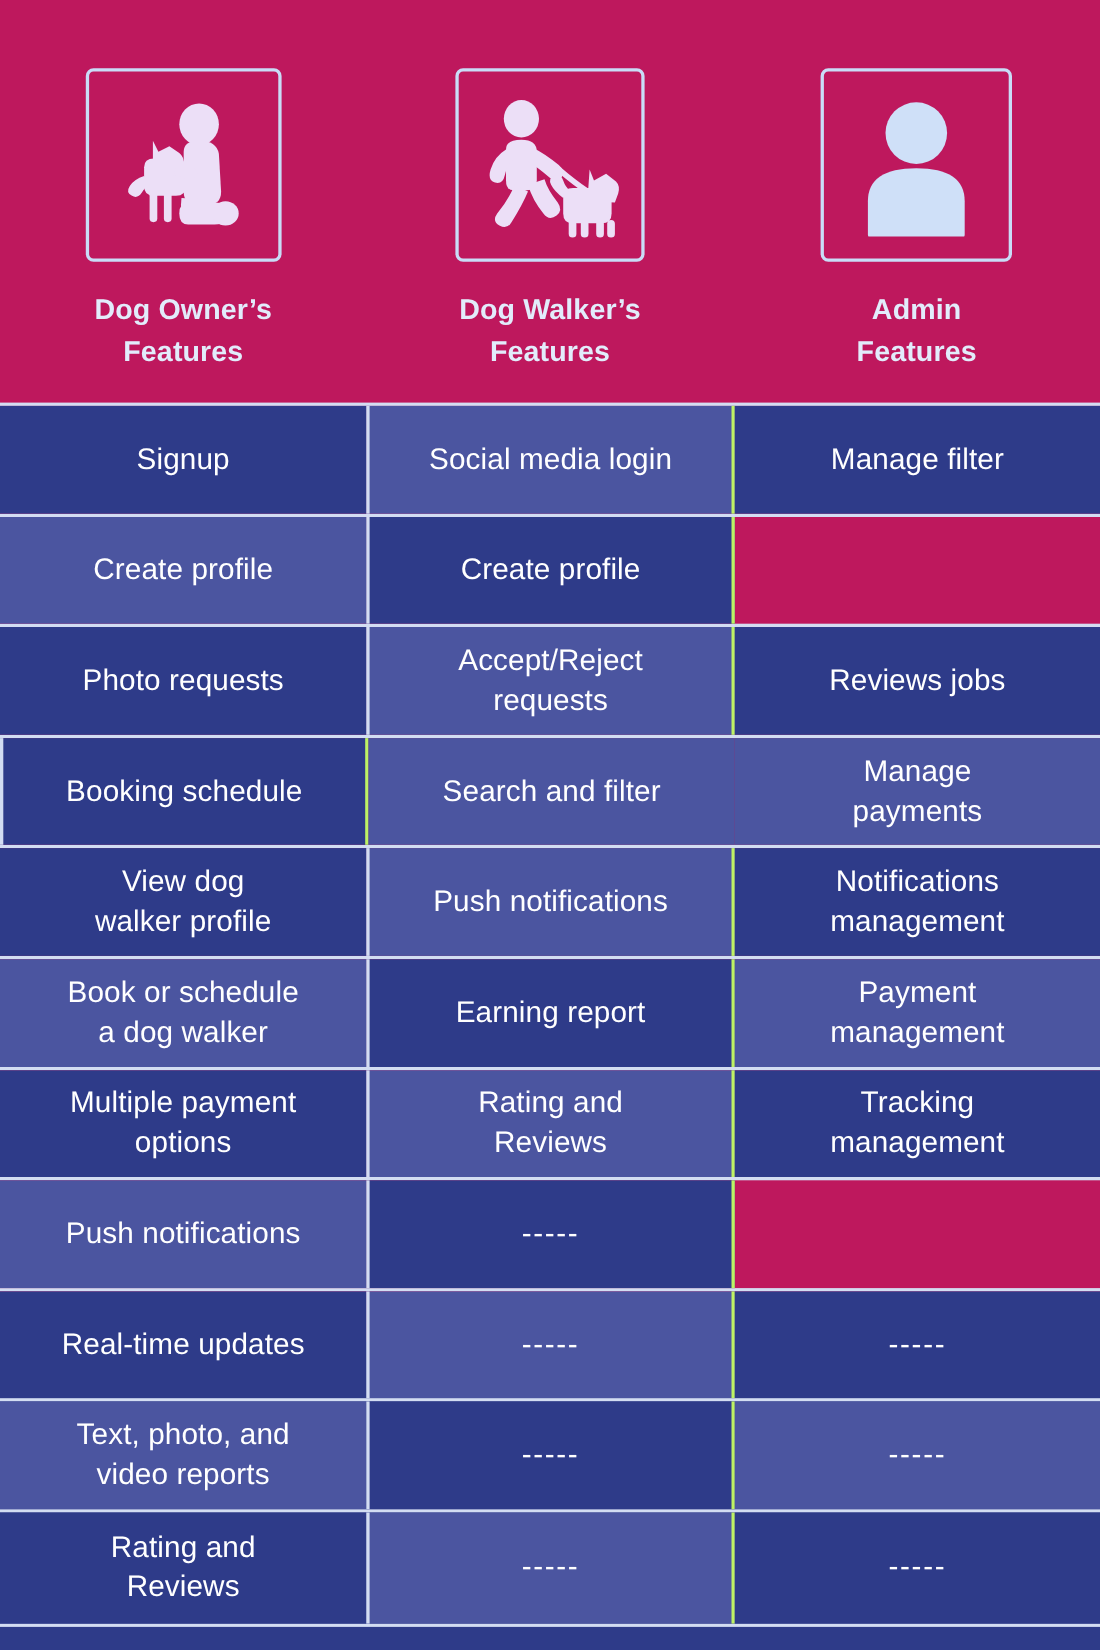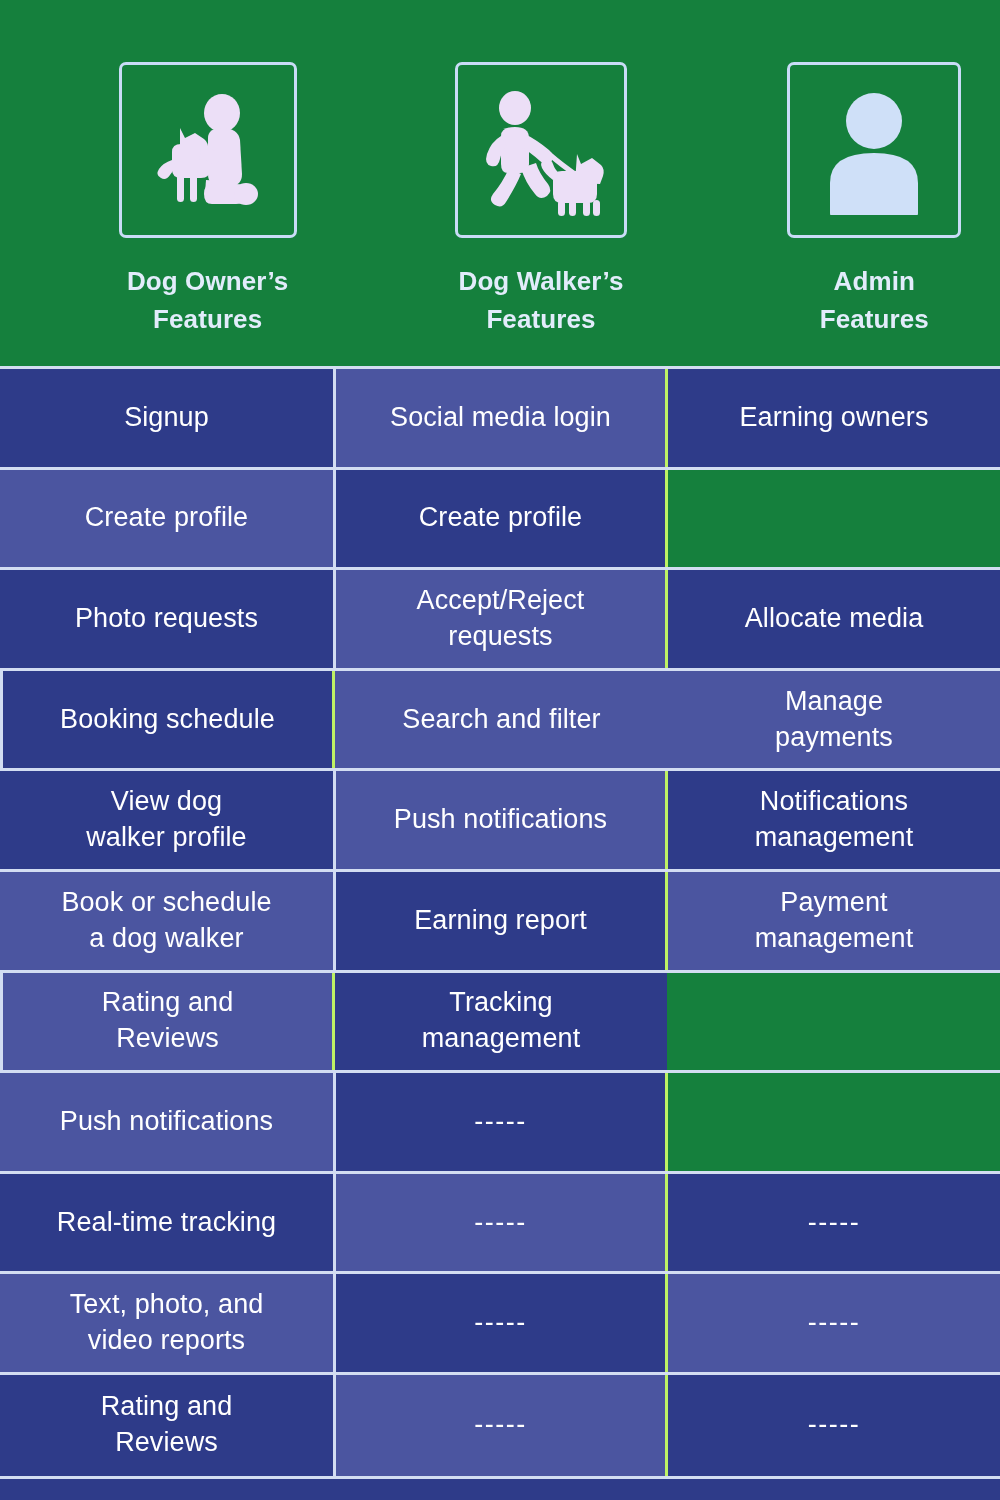--- a/index.html
+++ b/index.html
@@ -9,22 +9,21 @@
     height: 1500px;
     background: #2e3b89;
     font-family: "Liberation Sans", sans-serif;
     overflow: hidden;
   }
 
   .page {
     position: relative;
     width: 1000px;
     height: 1220px;
-    background: #15803d;
-    padding-left: 41px;
+    background: #be185d;
   }
 
   
   .header {
     display: flex;
     width: 1000px;
     height: 366px;
     padding-top: 62px;
   }
 
@@ -168,56 +167,57 @@
       </div>
       <div class="header-label">Admin<br>Features</div>
     </div>
 
   </div>
 
   <div class="table" id="features-table">
       <div class="row">
         <div class="cell c1 dark">Signup</div>
         <div class="cell c2 light">Social media login</div>
-        <div class="cell c3 dark">Earning owners</div>
+        <div class="cell c3 dark">Manage filter</div>
       </div>
       <div class="row">
         <div class="cell c1 light">Create profile</div>
         <div class="cell c2 dark">Create profile</div>
       </div>
       <div class="row">
         <div class="cell c1 dark">Photo requests</div>
         <div class="cell c2 light">Accept/Reject<br>requests</div>
-        <div class="cell c3 dark">Allocate media</div>
+        <div class="cell c3 dark">Reviews jobs</div>
       </div>
       <div class="row">
         <div class="cell c2 dark">Booking schedule</div>
         <div class="cell c1 light">Search and filter</div>
         <div class="cell c3 light">Manage<br>payments</div>
       </div>
       <div class="row">
         <div class="cell c1 dark">View dog<br>walker profile</div>
         <div class="cell c2 light">Push notifications</div>
         <div class="cell c3 dark">Notifications<br>management</div>
       </div>
       <div class="row">
         <div class="cell c1 light">Book or schedule<br>a dog walker</div>
         <div class="cell c2 dark">Earning report</div>
         <div class="cell c3 light">Payment<br>management</div>
       </div>
       <div class="row">
+        <div class="cell c1 dark">Multiple payment<br>options</div>
         <div class="cell c2 light">Rating and<br>Reviews</div>
         <div class="cell c3 dark">Tracking<br>management</div>
       </div>
       <div class="row">
         <div class="cell c1 light">Push notifications</div>
         <div class="cell c2 dark dash">-----</div>
       </div>
       <div class="row">
-        <div class="cell c1 dark">Real-time tracking</div>
+        <div class="cell c1 dark">Real-time updates</div>
         <div class="cell c2 light dash">-----</div>
         <div class="cell c3 dark dash">-----</div>
       </div>
       <div class="row">
         <div class="cell c1 light">Text, photo, and<br>video reports</div>
         <div class="cell c2 dark dash">-----</div>
         <div class="cell c3 light dash">-----</div>
       </div>
       <div class="row">
         <div class="cell c1 dark">Rating and<br>Reviews</div>

